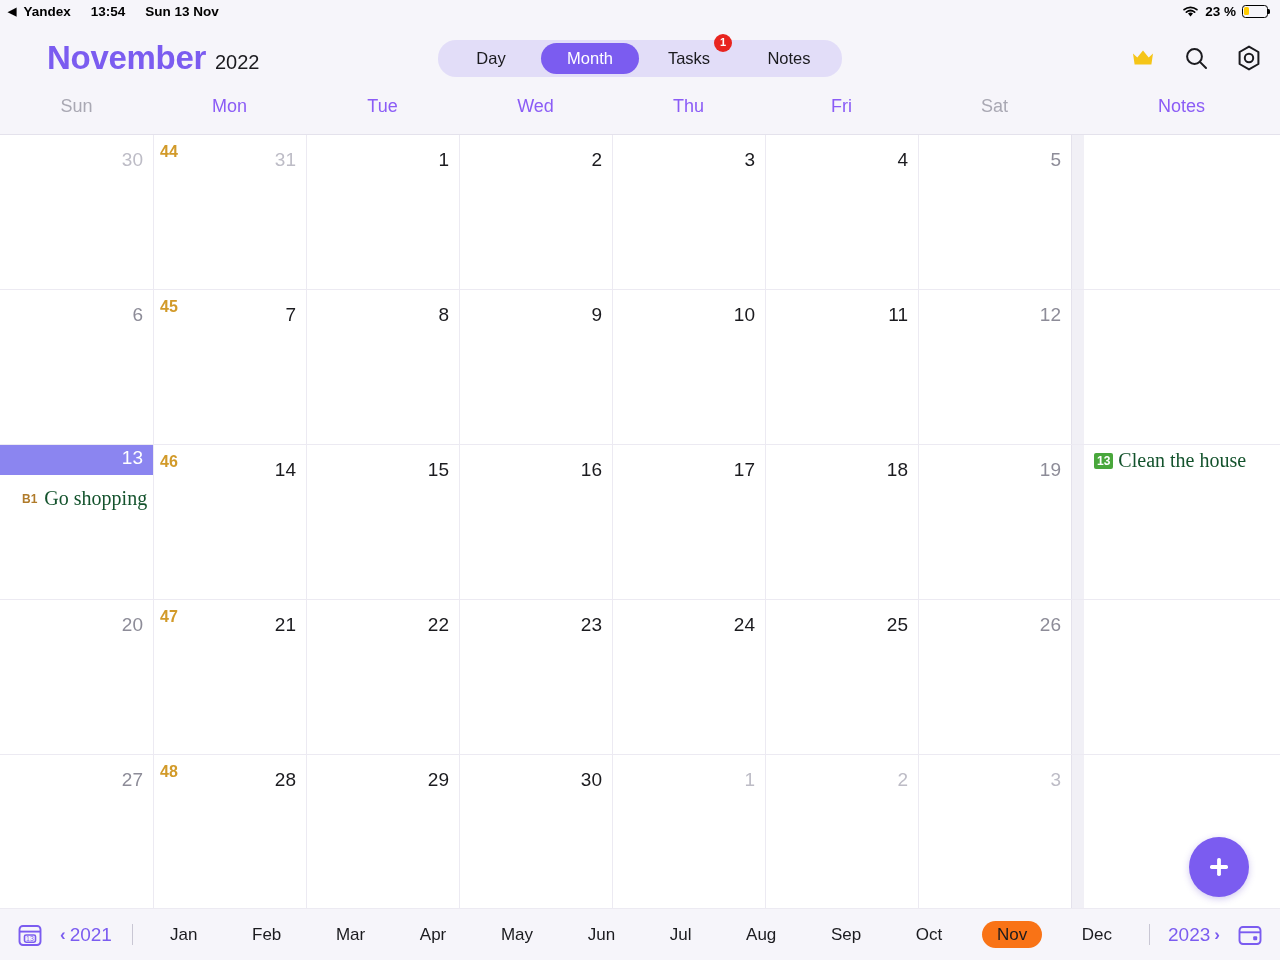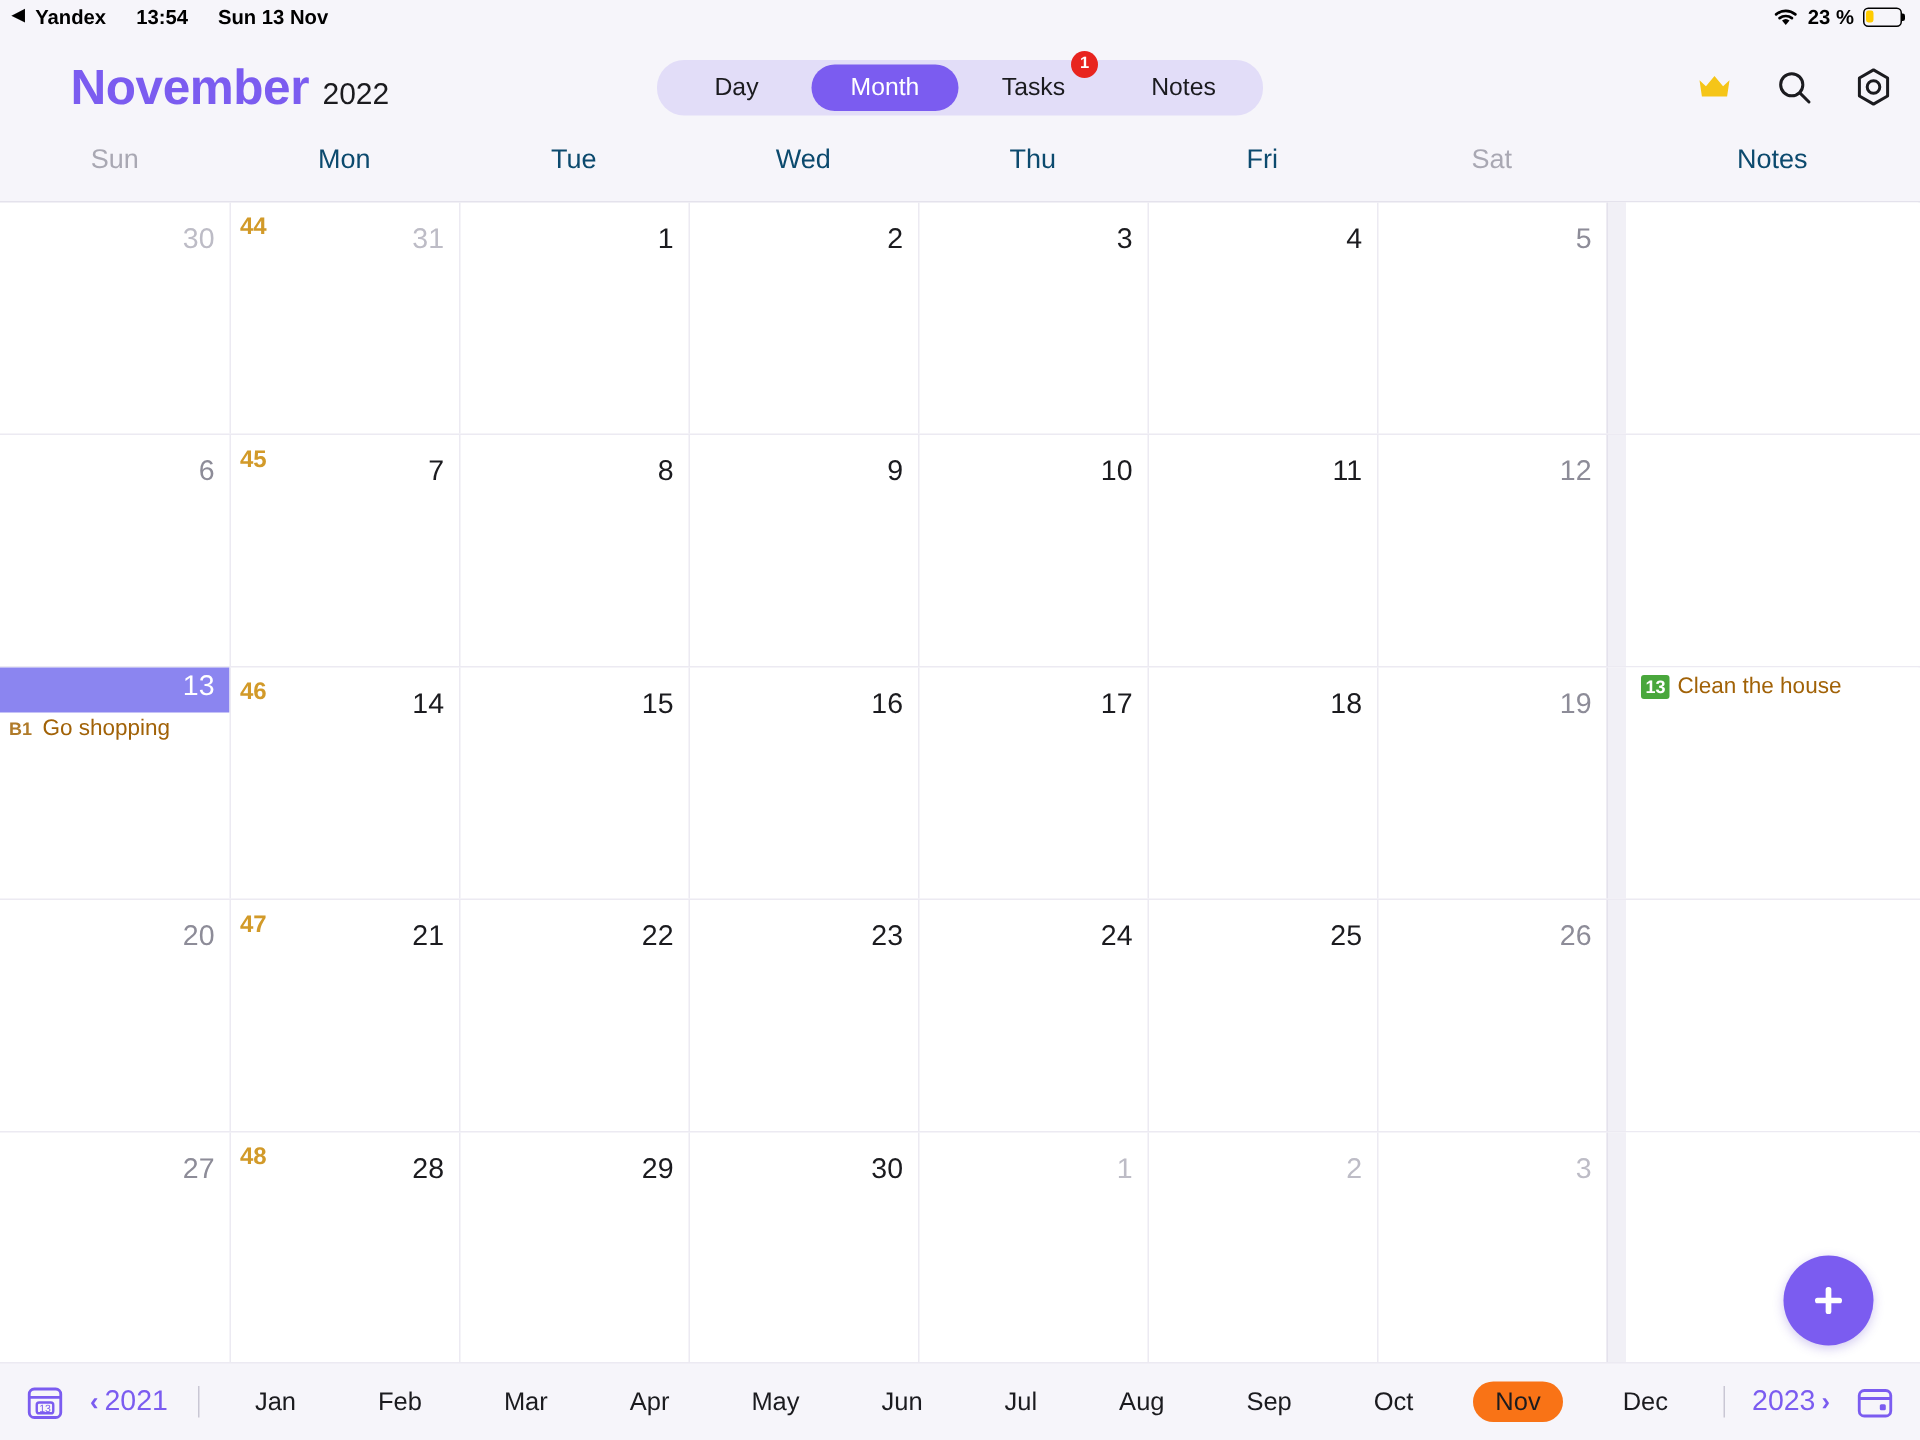--- a/index.html
+++ b/index.html
@@ -65,21 +65,21 @@
     display:flex; align-items:center; justify-content:center; line-height:1;
   }
 
   .head-icons { margin-left:auto; display:flex; align-items:center; gap:27px; }
   .hicon { width:26px; height:26px; display:flex; align-items:center; justify-content:center; cursor:pointer; }
 
   
   .weekdays {
     display:flex; height:40px; background:#f6f5fa; align-items:flex-start;
   }
-  .wd { font-size:18px; color:#0c4a6e; text-align:center; padding-top:2px; }
+  .wd { font-size:18px; color:#8b5cf6; text-align:center; padding-top:2px; }
   .wd.dim { color:#a9a8b3; }
 
   
   .grid { background:#fff; position:relative; }
   .week { display:flex; position:relative; border-top:1px solid #eceaf2; }
   .week:first-child { border-top:1px solid #e4e2ec; }
   .cell { position:relative; border-left:1px solid #eceaf2; }
   .cell:first-child { border-left:none; }
   .daynum {
     position:absolute; top:15px; right:10px;
@@ -97,21 +97,21 @@
   }
   .today-bar .daynum { color:#fff; top:3px; }
 
   .ev { position:absolute; left:4px; right:4px; display:flex; align-items:center; gap:5px; font-size:14.5px; }
   .ev-tag {
     font-size:12px; font-weight:700; line-height:1;
     padding:1px 2px; border-radius:2px; white-space:nowrap;
   }
   .ev-tag.plain { color:#b07b2a; background:transparent; }
   .ev-tag.green { color:#fff; background:#49a73c; padding:2px 3px; }
-  .ev-text { color:#a16207; font-size:15px; white-space:nowrap; overflow:hidden; text-overflow:ellipsis; }
+  .ev-text { color:#14532d; font-size:20px; white-space:nowrap; overflow:hidden; text-overflow:ellipsis;font-family:Liberation Serif, serif; }
 
   
   .notes-gap { width:13px; background:#f1f0f6; border-left:1px solid #e4e2ec; }
   .notes-col { background:#fff; }
 
   
   .fab {
     position:absolute; right:31px; bottom:63px;
     width:60px; height:60px; border-radius:30px; background:#7b5cf0;
     display:flex; align-items:center; justify-content:center; cursor:pointer;
@@ -272,21 +272,21 @@
           <div class="daynum weekend">12</div>
         </div>
         <div class="notes-gap"></div>
         <div class="cell notes-col" style="width: 195px; border-left: none;"></div>
       </div>
       <div class="week" style="height: 155px;">
         <div class="cell" style="width: 153px;">
           <div class="today-bar">
             <div class="daynum">13</div>
           </div>
-          <div class="ev" style="top: 32px;">
+          <div class="ev" style="top: 42px; margin-left: 16px;">
             <span class="ev-tag plain">B1</span>
             <span class="ev-text">Go shopping</span>
           </div>
         </div>
         <div class="cell" style="width: 153px;">
           <div class="daynum">14</div>
           <div class="weeknum">46</div>
         </div>
         <div class="cell" style="width: 153px;">
           <div class="daynum">15</div>

